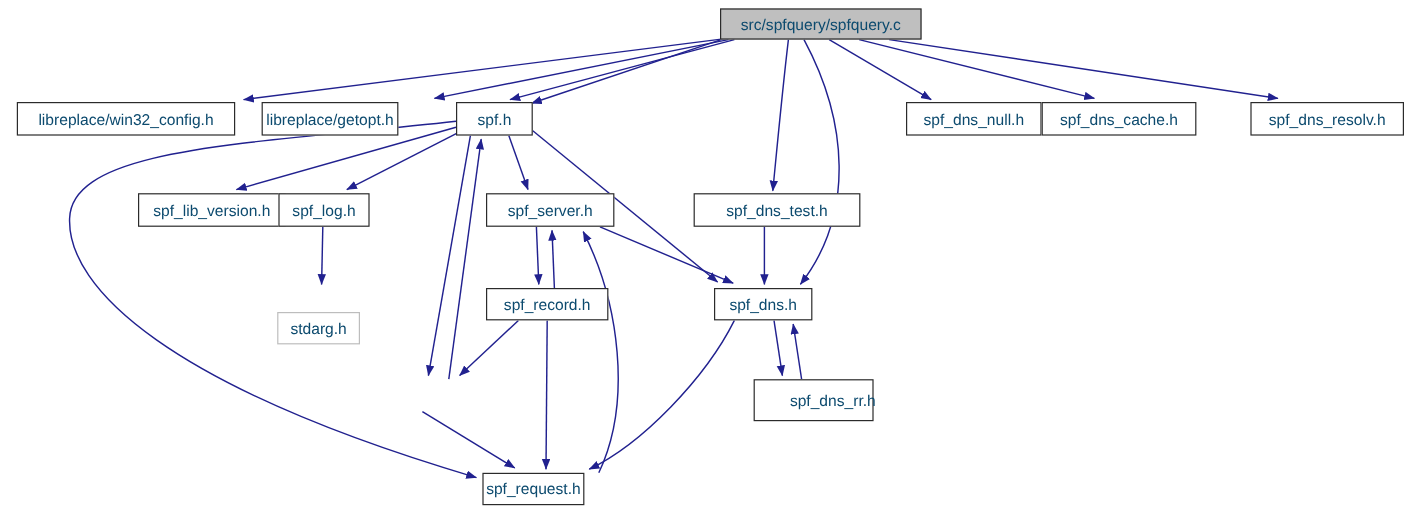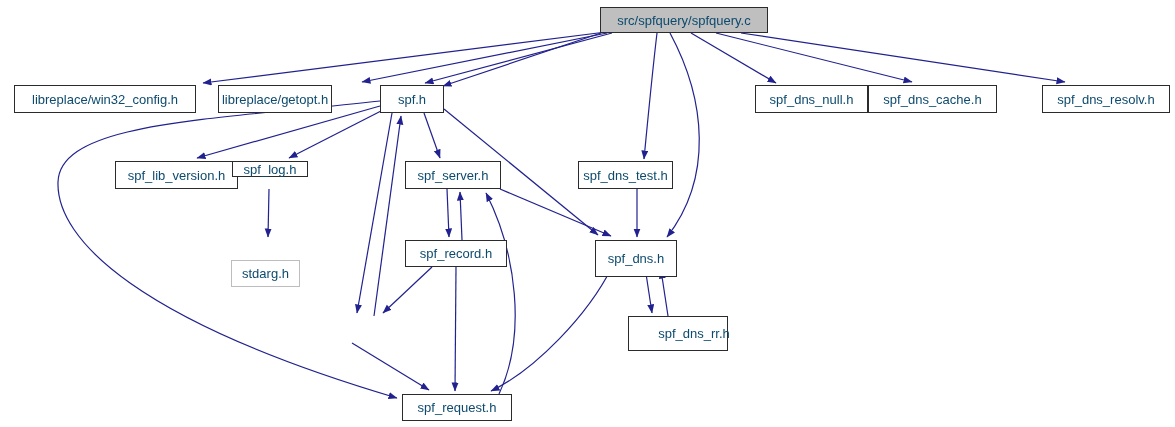--- a/index.html
+++ b/index.html
@@ -23,29 +23,29 @@
   .node.external{border-color:#bdbdbd;cursor:default;margin-top:20px;}
   
   .n-spfquery {left:600px;top:7px;  width:168px;height:26px;}
   .n-win32    {left:14px; top:85px; width:182px;height:28px;}
   .n-getopt   {left:218px;top:85px; width:114px;height:28px;}
   .n-spf      {left:380px;top:85px; width:64px; height:28px;text-align:center;}
   .n-dnsnull  {left:755px;top:85px; width:113px;height:28px;text-align:center;}
   .n-dnscache {left:868px;top:85px; width:129px;height:28px;}
   .n-dnsresolv{left:1042px;top:85px;width:128px;height:28px;}
   .n-libver   {left:79px; top:161px;width:123px;height:28px;margin-left:36px;}
-  .n-log      {left:232px;top:161px;width:76px; height:16px;}
-  .n-server   {left:405px;top:161px;width:96px; height:28px;}
-  .n-dnstest  {left:578px;top:161px;width:95px;height:28px;}
+  .n-log      {left:232px;top:161px;width:76px; height:28px;}
+  .n-server   {left:405px;top:161px;width:107px; height:28px;}
+  .n-dnstest  {left:578px;top:161px;width:139px;height:28px;}
   .n-stdarg   {left:231px;top:240px;width:69px; height:27px;}
   .n-record   {left:405px;top:240px;width:102px;height:27px;}
-  .n-dns      {left:595px;top:240px;width:82px; height:37px;}
+  .n-dns      {left:595px;top:240px;width:82px; height:27px;}
   .n-response {left:297px;top:316px;width:120px;height:27px;}
   .n-dnsrr    {left:628px;top:316px;width:100px;height:35px;padding-left:32px;}
-  .n-request  {left:402px;top:394px;width:110px;height:27px;}
+  .n-request  {left:402px;top:394px;width:85px;height:27px;}
 </style>
 </head>
 <body>
 
 <div id="canvas">
 
   <svg id="edges" viewBox="0 0 1175 427" xmlns="http://www.w3.org/2000/svg">
     <defs>
       <marker id="arrow" markerWidth="10" markerHeight="8" refX="8.5" refY="3.5" orient="auto" markerUnits="userSpaceOnUse">
         <path d="M0,0 L9,3.5 L0,7 Z" fill="#21218f"></path>

